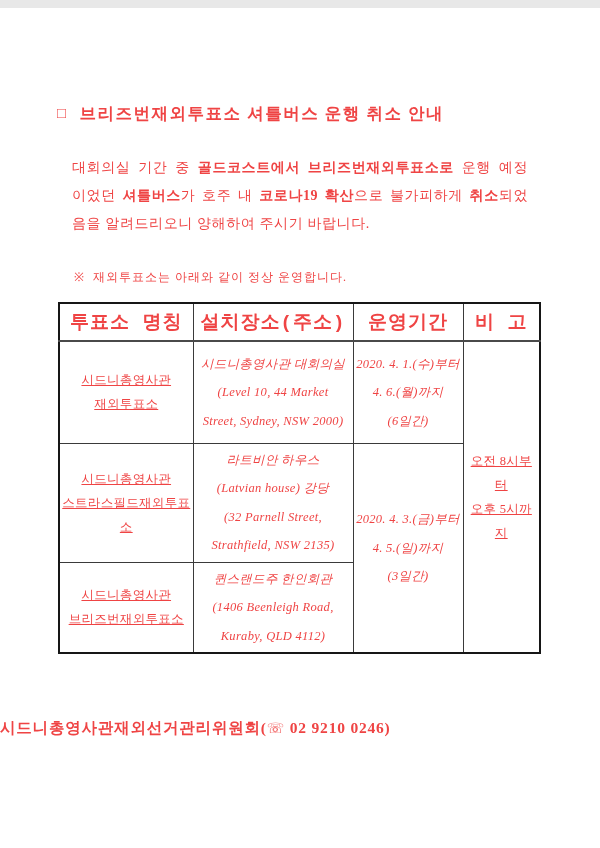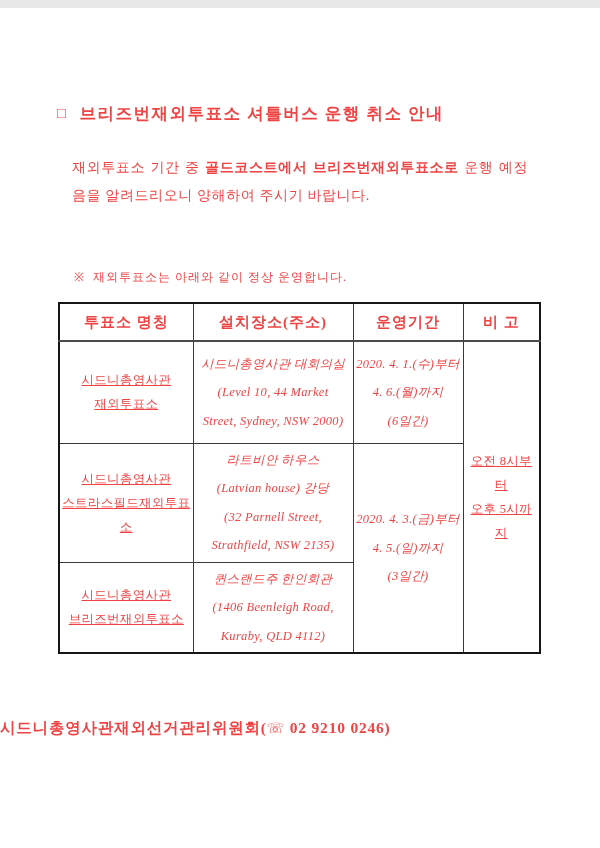--- a/index.html
+++ b/index.html
@@ -72,24 +72,25 @@
   }
   table.stations th, table.stations td {
     border: 1px solid #3a3a3a;
     text-align: center;
     vertical-align: middle;
     padding: 2px 1px;
     overflow: hidden;
   }
   table.stations th {
     font-weight: bold;
-    font-size: 15px;
+    font-size: 19px;
     letter-spacing: 1px;
     height: 38px;
     border-bottom: 2px solid #4a4a4a;
+    font-family: Liberation Mono, monospace;
   }
   tr.row-1 td { height: 102px; }
   tr.row-2 td { height: 105px; }
   tr.row-3 td { height: 80px; }
   td .ln  { line-height: 24px; text-decoration: underline; }
   td .lnw { line-height: 28.5px; font-style: italic; }
   
   .footer {
     position: absolute;
     left: 0;
@@ -103,21 +104,22 @@
   .footer .phone-icon { font-weight: normal; font-size: 14px; }
 </style>
 </head>
 <body>
 
 <div class="page">
 
   <div class="title"><span class="bullet">□</span><span>브리즈번재외투표소 셔틀버스 운행 취소 안내</span></div>
 
   <div class="notice">
-    <div class="line jline"><span>재외투표소 기간 중 </span><b>골드코스트에서 브리즈번재외투표소로</b><span> 운행 예정</span></div>
+    <div class="line jline"><span>대회의실 기간 중 </span><b>골드코스트에서 브리즈번재외투표소로</b><span> 운행 예정</span></div>
+    <div class="line jline"><span>이었던 </span><b>셔틀버스</b><span>가 호주 내 </span><b>코로나19 확산</b><span>으로 불가피하게 </span><b>취소</b><span>되었</span></div>
     <div class="line"><span>음을 알려드리오니 양해하여 주시기 바랍니다.</span></div>
   </div>
 
   <div class="note"><span class="marker">※</span><span>재외투표소는 아래와 같이 정상 운영합니다.</span></div>
 
   <table class="stations">
     <colgroup>
       <col style="width:134px">
         <col style="width:160px">
         <col style="width:110px">

